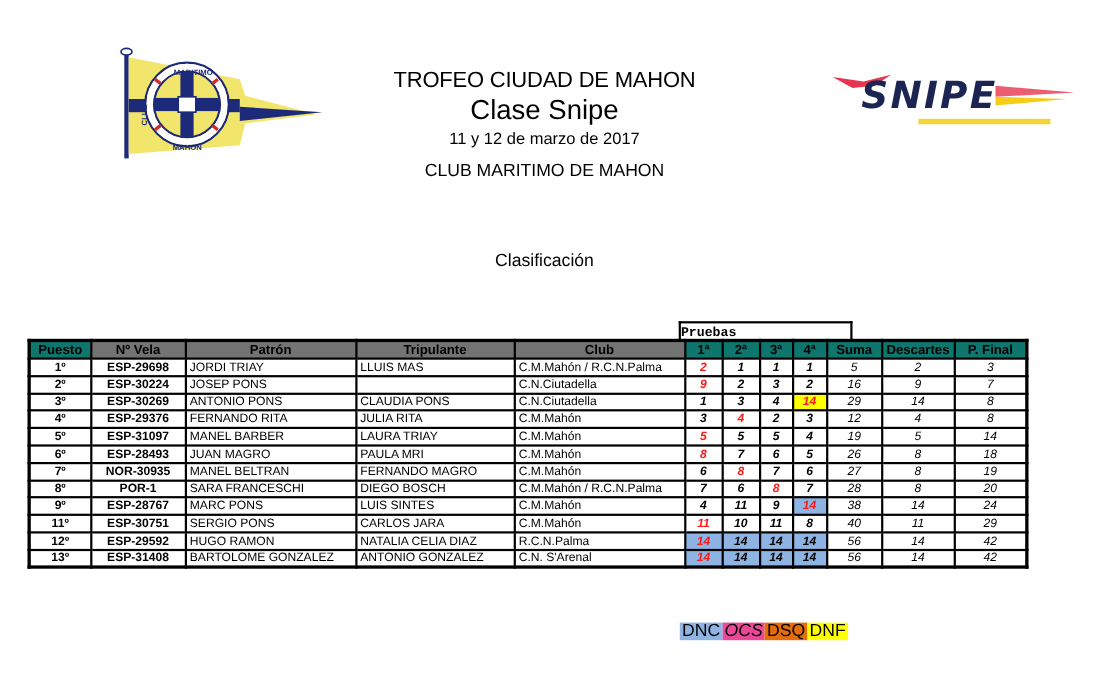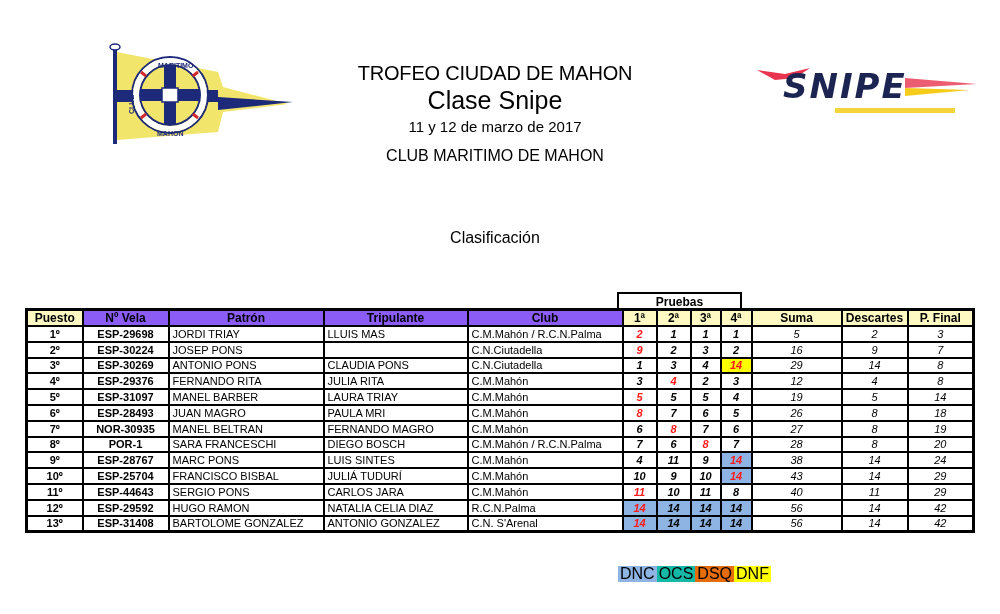--- a/index.html
+++ b/index.html
@@ -10,36 +10,36 @@
   .logo-right { position: absolute; left: 755px; top: 58px; width: 225px; height: 60px; }
 
   .hdr { position: absolute; left: 300px; width: 390px; text-align: center; font-weight: normal; }
   .hdr.t1 { top: 62px; font-size: 20px; letter-spacing: -0.2px; }
   .hdr.t2 { top: 86px; font-size: 25px; }
   .hdr.t3 { top: 118px; font-size: 15px; text-align: center; }
   .hdr.t4 { top: 147px; font-size: 16px; }
 
   .clasif { position: absolute; left: 400px; width: 190px; top: 229px; text-align: center; font-size: 16px; }
 
-  .pruebas-box { position: absolute; left: 617px; top: 292px; width: 125px; height: 19px;
-    border: 2px solid #000; border-bottom: none; text-align: center; font-weight: bold; font-size: 12px; line-height: 16px; }
+  .pruebas-box { position: absolute; left: 617px; top: 292px; width: 158px; height: 19px;
+    border: 2px solid #000; border-bottom: none; font-weight: bold; font-size: 12px; line-height: 16px; font-family: Liberation Mono, monospace; }
 
   table.res { position: absolute; left: 25px; top: 308px; border-collapse: collapse; border: 3px solid #000; }
   table.res td, table.res th { border: 2px solid #000; height: 15.8px; font-size: 11px; padding: 0 3px; white-space: nowrap; }
-  table.res th { background: #fef9c3; font-weight: bold; font-size: 12px; text-align: center; }
-  table.res th.beige { background: #8b5cf6; margin-left: 20px; }
+  table.res th { background: #0f766e; font-weight: bold; font-size: 12px; text-align: center; }
+  table.res th.beige { background: #737373; margin-left: 20px; }
   td.c { text-align: center; }
   td.b { font-weight: bold; }
   td.l { text-align: left; }
   td.race { font-style: italic; font-weight: bold; font-size: 10px; text-align: center; }
   td.tot { font-style: italic; font-size: 13px; text-align: center; }
   .red { color: #ff1a1a; }
   .bg-dnc { background: #8db4e2; }
   .bg-dnf { background: #ffff00; }
-  .bg-ocs { background: #14b8a6; }
+  .bg-ocs { background: #ec4899; font-style: italic; }
   .bg-dsq { background: #e46c0a; }
 
   .legend { position: absolute; left: 618px; top: 566px; display: flex; font-size: 16px; height: 16px; line-height: 16px; }
   .legend span { padding: 0 2px; }
 </style>
 </head>
 <body>
 
 <div class="logo-left">
   <svg width="190" height="105" viewBox="0 0 190 105">
@@ -85,21 +85,21 @@
     <tr>
       <th style="width:56px">Puesto</th>
       <th class="beige" style="width:86px">Nº Vela</th>
       <th class="beige" style="width:155px">Patrón</th>
       <th class="beige" style="width:144px">Tripulante</th>
       <th class="beige" style="width:155px">Club</th>
       <th style="width:34px">1ª</th>
       <th style="width:34px">2ª</th>
       <th style="width:30px">3ª</th>
       <th style="width:31px">4ª</th>
-      <th style="width:90px">Suma</th>
+      <th style="width:50px">Suma</th>
       <th style="width:66px">Descartes</th>
       <th style="width:66px">P. Final</th>
     </tr>
   </thead>
   <tbody id="tbody">
       <tr>
         <td class="c b">1º</td>
         <td class="c b">ESP-29698</td>
         <td class="l">JORDI TRIAY</td>
         <td class="l">LLUIS MAS</td>
@@ -218,36 +218,22 @@
         <td class="l">C.M.Mahón</td>
         <td class="race">4</td>
         <td class="race">11</td>
         <td class="race">9</td>
         <td class="race red bg-dnc">14</td>
         <td class="tot">38</td>
         <td class="tot">14</td>
         <td class="tot">24</td>
       </tr>
       <tr>
-        <td class="c b">10º</td>
-        <td class="c b">ESP-25704</td>
-        <td class="l">FRANCISCO BISBAL</td>
-        <td class="l">JULIÁ TUDURÍ</td>
-        <td class="l">C.M.Mahón</td>
-        <td class="race">10</td>
-        <td class="race">9</td>
-        <td class="race">10</td>
-        <td class="race red bg-dnc">14</td>
-        <td class="tot">43</td>
-        <td class="tot">14</td>
-        <td class="tot">29</td>
-      </tr>
-      <tr>
         <td class="c b">11º</td>
-        <td class="c b">ESP-44643</td>
+        <td class="c b">ESP-30751</td>
         <td class="l">SERGIO PONS</td>
         <td class="l">CARLOS JARA</td>
         <td class="l">C.M.Mahón</td>
         <td class="race red">11</td>
         <td class="race">10</td>
         <td class="race">11</td>
         <td class="race">8</td>
         <td class="tot">40</td>
         <td class="tot">11</td>
         <td class="tot">29</td>

